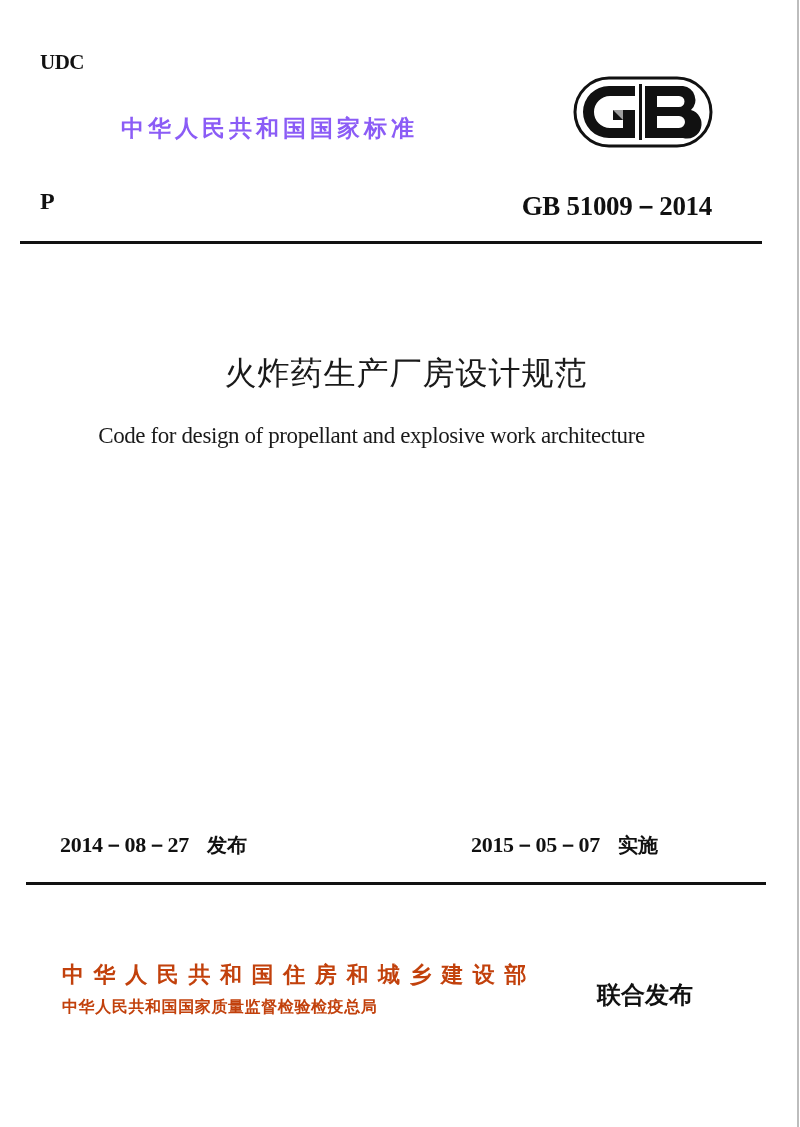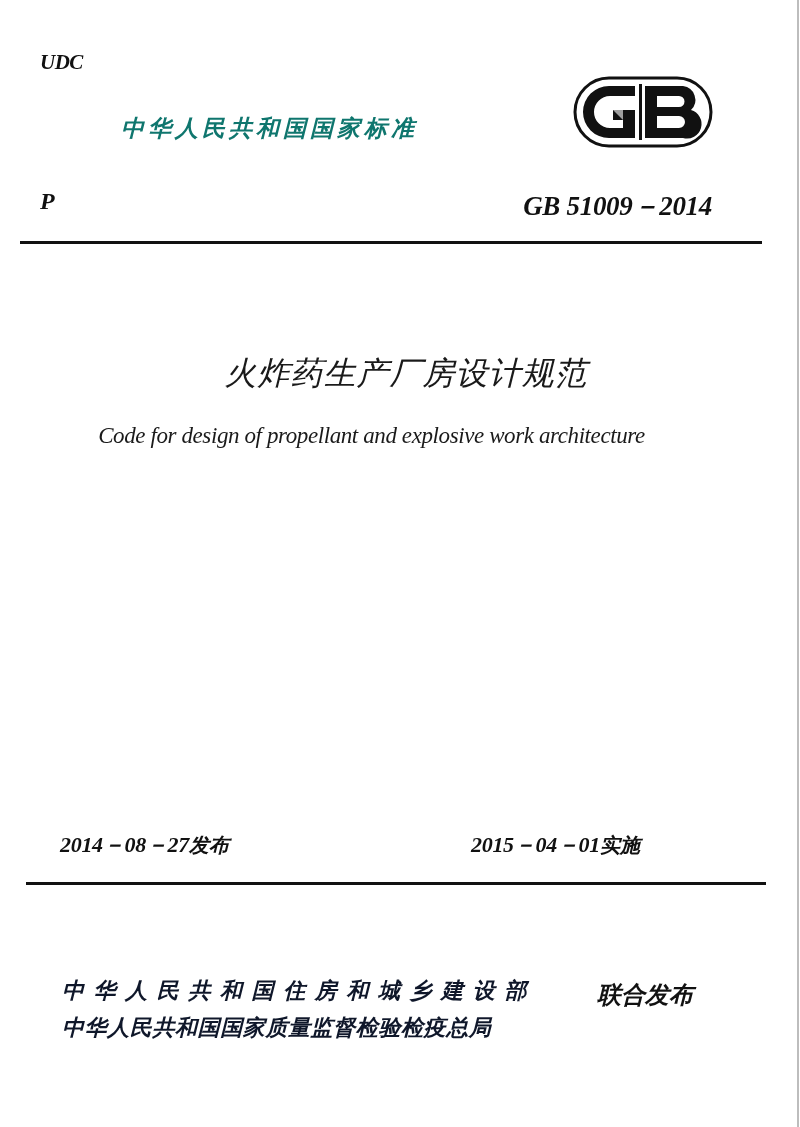--- a/index.html
+++ b/index.html
@@ -5,51 +5,51 @@
     html, body { margin: 0; padding: 0; }
     body {
       width: 800px; height: 1127px; position: relative; overflow: hidden;
       background: #ffffff; color: #111111;
       font-family: "Liberation Serif", serif;
     }
     .edge {
       position: absolute; left: 797px; top: 0; width: 2px; height: 1127px;
       background: #bdbdbd;
     }
-    .abs { position: absolute; margin: 0; white-space: nowrap; font-style: italic; }
+    .abs { position: absolute; margin: 0; white-space: nowrap; }
     .udc { left: 40px; top: 50px; font-size: 21px; font-weight: bold; letter-spacing: -0.5px; }
     .national {
       left: 121px; top: 113px; font-family: "DejaVu Sans", sans-serif;
-      font-size: 23px; letter-spacing: 4px; font-weight: bold; color: #0f766e;
+      font-size: 23px; letter-spacing: 4px; font-weight: bold; color: #8b5cf6;
     }
     .gb-logo { left: 573px; top: 76px; width: 140px; height: 72px; }
     .cls { left: 40px; top: 188px; font-size: 24px; font-weight: bold; }
     .stdno { right: 88px; top: 188px; font-size: 27px; font-weight: bold; letter-spacing: -0.3px; }
     .rule { position: absolute; height: 3px; background: #111; }
     .rule.top { left: 20px; top: 241px; width: 742px; }
     .rule.bottom { left: 26px; top: 882px; width: 740px; }
     .title-cn {
       left: 0; width: 800px; text-align: center; top: 352px;
       font-family: "DejaVu Serif", serif; font-size: 32px; letter-spacing: 1px; color: #1a1a1a;
       padding-left: 6px;
     }
     .title-en {
       left: 0; width: 743px; text-align: center; top: 423px;
       font-size: 23px; letter-spacing: -0.4px; color: #1a1a1a;
     }
     .date { top: 830px; font-size: 22px; font-weight: bold; }
     .date .num { letter-spacing: -0.3px; margin-top: 41px; }
-    .date .label { font-family: "DejaVu Sans", sans-serif; font-weight: bold; font-size: 20px; }
+    .date .label { font-family: "DejaVu Sans", sans-serif; font-weight: bold; font-size: 20px; margin-left: 18px; }
     .date.issue { left: 60px; }
     .date.impl { left: 471px; }
     .issuer {
-      font-family: "DejaVu Sans", sans-serif; font-weight: bold; color: #0f172a; margin-top: 16px;
+      font-family: "DejaVu Sans", sans-serif; font-weight: bold; color: #c2410c;
     }
     .issuer.l1 { left: 62px; top: 960px; font-size: 22px; letter-spacing: 9.6px; }
-    .issuer.l2 { left: 62px; top: 997px; font-size: 22px; letter-spacing: 0.6px; }
+    .issuer.l2 { left: 62px; top: 997px; font-size: 16px; letter-spacing: 0.6px; }
     .joint { left: 597px; top: 979px; font-family: "DejaVu Sans", sans-serif; font-weight: bold; font-size: 24px; }
   </style>
 </head>
 <body>
 
 <div class="edge"></div>
 
 <p class="abs udc">UDC</p>
 
 <p class="abs national">中华人民共和国国家标准</p>
@@ -73,20 +73,20 @@
 
 <div class="rule top"></div>
 
 <p class="abs title-cn">火炸药生产厂房设计规范</p>
 <p class="abs title-en">Code for design of propellant and explosive work architecture</p>
 
 <p class="abs date issue">
   <span class="num">2014－08－27</span><span class="label">发布</span>
 </p>
 <p class="abs date impl">
-  <span class="num">2015－04－01</span><span class="label">实施</span>
+  <span class="num">2015－05－07</span><span class="label">实施</span>
 </p>
 
 <div class="rule bottom"></div>
 
 <p class="abs issuer l1">中华人民共和国住房和城乡建设部</p>
 <p class="abs issuer l2">中华人民共和国国家质量监督检验检疫总局</p>
 <p class="abs joint">联合发布</p>
 
 </body></html>

